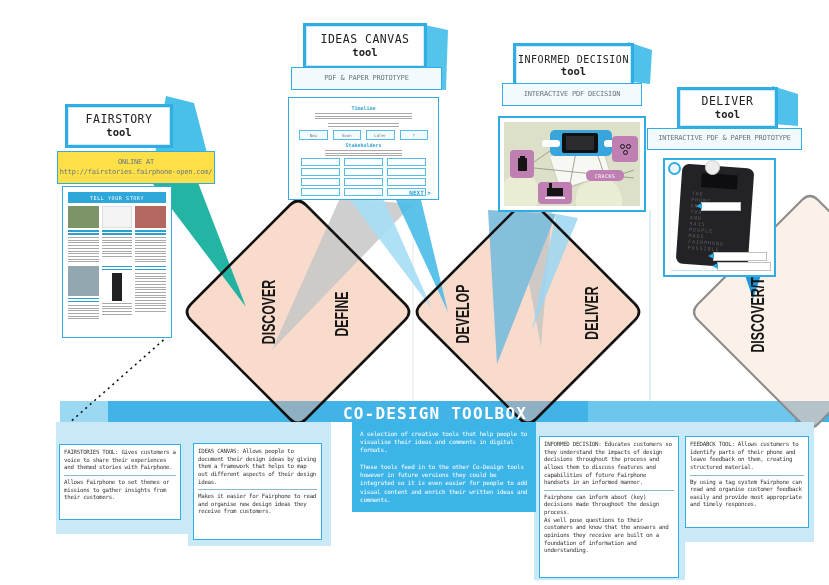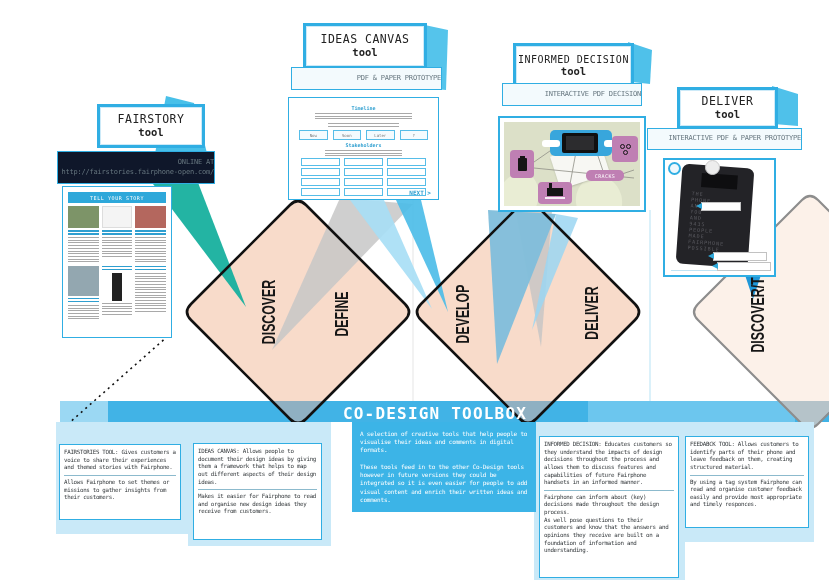--- a/index.html
+++ b/index.html
@@ -9,23 +9,23 @@
 
   
   .tool-box{position:absolute;z-index:6;background:#fff;border:3px solid #30aee3;
             box-shadow:inset 0 0 0 1px #cdeaf8;display:flex;flex-direction:column;
             align-items:center;justify-content:center;text-align:center;}
   .tool-box .t1{font-size:11.5px;font-weight:400;color:#222;letter-spacing:.5px;line-height:1.2;}
   .tool-box .t1.small{font-size:10px;}
   .tool-box .t2{font-size:10.5px;font-weight:700;color:#222;line-height:1.1;}
 
   .sub-bar{position:absolute;z-index:6;background:#f3fafd;border:1.5px solid #30aee3;
-           display:flex;flex-direction:column;align-items:flex-end;justify-content:center;
+           display:flex;flex-direction:column;align-items:center;justify-content:center;
            font-size:7px;color:#66767f;letter-spacing:-0.2px;text-align:center;line-height:1.35;}
-  .sub-bar.blue{background:#0f172a;}
+  .sub-bar.blue{background:#fde047;}
 
   
   .preview{position:absolute;z-index:5;background:#fff;border:2px solid #30aee3;}
 
   
   .fs-header{margin:5px 5px 3px 5px;height:11px;background:#2ea8da;color:#fff;font-size:5px;
              display:flex;align-items:center;justify-content:center;letter-spacing:.6px;}
   .fs-grid{margin:0 5px;display:grid;grid-template-columns:repeat(3,1fr);gap:3px;}
   .fs-cell{display:flex;flex-direction:column;gap:2px;}
   .mimg{width:100%;}
@@ -154,21 +154,21 @@
 
     <line x1="168" y1="336" x2="60" y2="431" stroke="#111" stroke-width="1.6" stroke-dasharray="2,4"></line>
   </svg>
 
   <div class="phase" style="left:204px;top:304px;">DISCOVER</div>
   <div class="phase" style="left:277px;top:306px;">DEFINE</div>
   <div class="phase" style="left:398px;top:306px;">DEVELOP</div>
   <div class="phase" style="left:527px;top:305px;">DELIVER</div>
   <div class="phase" style="left:693px;top:295px;">DISCOVER/TEST</div>
 
-  <div class="tool-box" style="left:65px;top:104px;width:102px;height:38px;margin-left:32px;">
+  <div class="tool-box" style="left:65px;top:104px;width:102px;height:38px;">
     <div class="t1">FAIRSTORY</div>
     <div class="t2">tool</div>
   </div>
   <div class="sub-bar blue" style="left:57px;top:151px;width:156px;height:31px;">
     <div>ONLINE AT</div>
     <div>http://fairstories.fairphone-open.com/</div>
   </div>
 
   <div class="preview" style="left:62px;top:186px;width:108px;height:150px;border-width:1.5px;">
     <div class="fs-header">TELL YOUR STORY</div>

